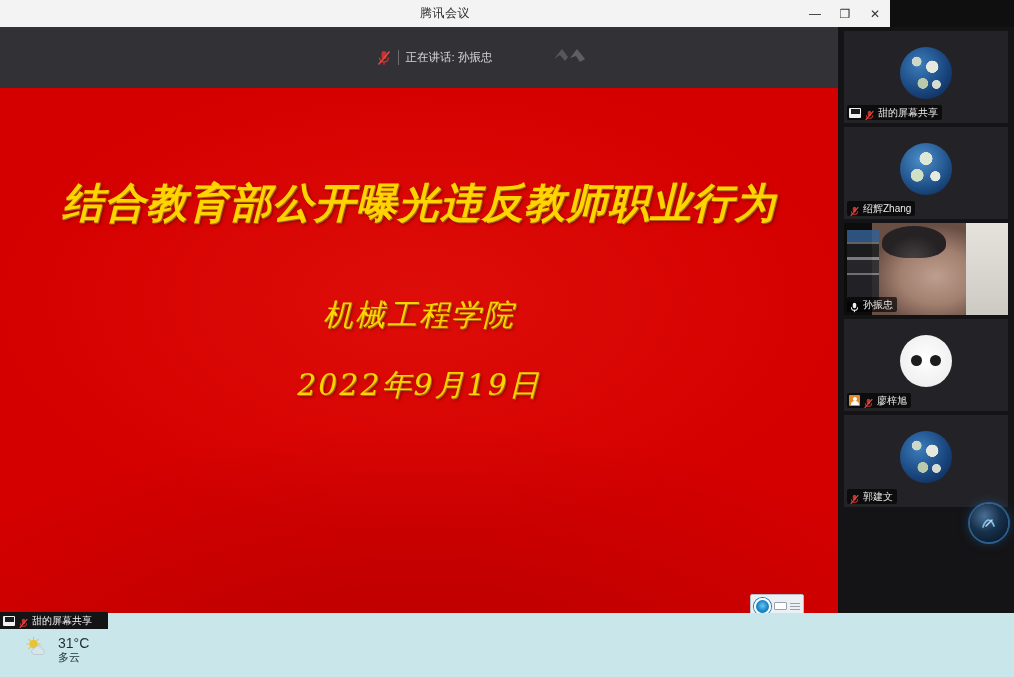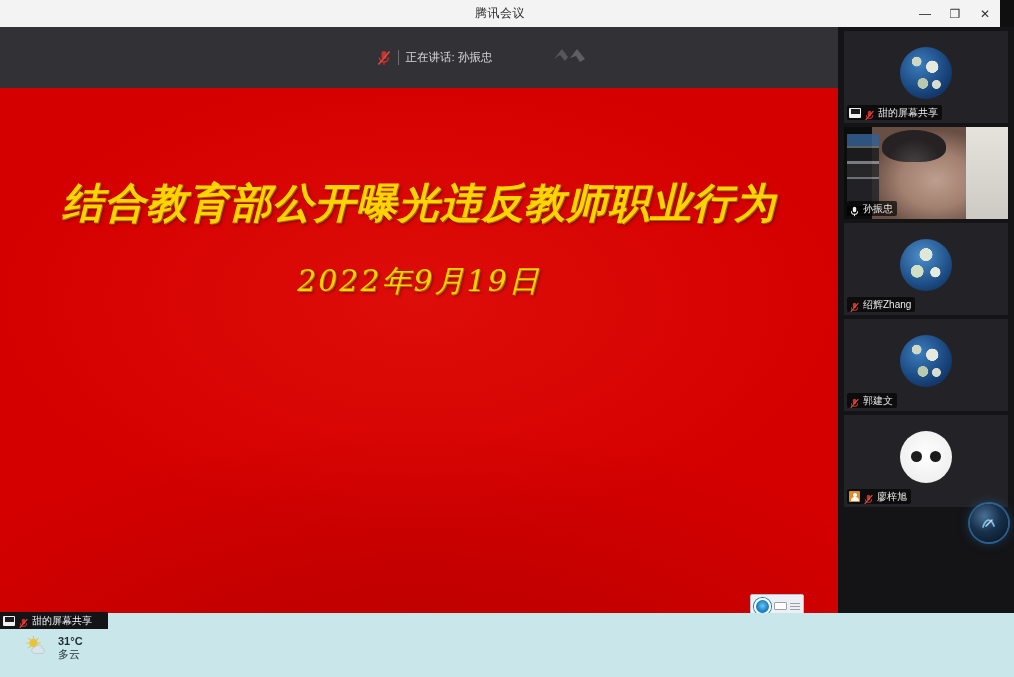--- a/index.html
+++ b/index.html
@@ -5,21 +5,21 @@
   * { margin:0; padding:0; box-sizing:border-box; }
   html,body { width:1014px; height:677px; overflow:hidden; }
   body {
     font-family:"Liberation Sans","DejaVu Sans",sans-serif;
     background:#0f0f0f;
     position:relative;
   }
 
   
   #titlebar{
-    position:absolute; left:0; top:0; width:1000px; height:27px;
+    position:absolute; left:0; top:0; width:890px; height:27px;
     background:#f3f3f3; display:flex; align-items:center;
   }
   #titlebar .tb-title{
     flex:1; text-align:center; font-size:12px; color:#2b2b2b;
     letter-spacing:.5px; padding-left:90px;
   }
   #titlebar .tb-btns{ display:flex; height:100%; }
   #titlebar .tb-btn{
     width:30px; height:27px; display:flex; align-items:center; justify-content:center;
     font-size:12px; color:#333; cursor:default;
@@ -230,21 +230,21 @@
   #sharebar{
     position:absolute; left:0; top:-1px; width:108px; height:17px;
     background:#141416; display:flex; align-items:center; gap:3px; padding:0 3px;
   }
   #sharebar .nm{ font-size:10px; color:#f0f0f0; white-space:nowrap; }
 
   #weather{
     position:absolute; left:24px; top:22px; display:flex; align-items:center; gap:8px;
   }
   #weather .wtxt{ line-height:1.15; }
-  #weather .wtemp{ font-size:11px; color:#1f2d33;font-weight:bold; }
+  #weather .wtemp{ font-size:14px; color:#1f2d33; }
   #weather .wdesc{ font-size:11px; color:#1f2d33; }
 </style>
 </head>
 <body>
 
 <div id="titlebar">
   <div class="tb-title">腾讯会议</div>
   <div class="tb-btns">
     <div class="tb-btn">—</div>
     <div class="tb-btn">❐</div>
@@ -273,20 +273,21 @@
             <path d="M3 14 L11 4 L17 12 L14 16 L9 10 Z" fill="#9a9aa0"></path>
             <path d="M19 13 L26 4 L34 14 L29 17 L25 11 Z" fill="#b0b0b6"></path>
           </svg>
         </span>
       </div>
     </div>
 
     <div id="slide">
       <div id="slide-inner">
         <div class="slide-title">结合教育部公开曝光违反教师职业行为</div>
+        <div class="slide-sub sub-org">机械工程学院</div>
         <div class="slide-sub sub-date">2022年9月19日</div>
       </div>
 
       <div id="share-ctl">
         <span class="sc-blue"></span>
         <span class="sc-box"></span>
         <span class="sc-lines">
             <i></i>
             <i></i>
             <i></i>
@@ -308,78 +309,78 @@
               <rect x="4.5" y="1" width="5" height="8" rx="2.5" fill="#c9302c"></rect>
               <path d="M2.5 7.5a4.5 4.5 0 0 0 9 0" stroke="#c9302c" stroke-width="1.5" fill="none"></path>
               <line x1="1.5" y1="14.5" x2="12.5" y2="1.5" stroke="#e04a44" stroke-width="1.7"></line>
             </svg>
         </span>
         <span class="nm">甜的屏幕共享</span>
       </div>
     </div>
 
 
-    <div class="tile video active">
-      <div class="vid">
-        <div class="wall"></div>
-        <div class="shelf"></div>
-        <div class="hair"></div>
-      </div>
-      <div class="namebox">
-        <span class="ic">
-          <svg width="11" height="11" viewBox="0 0 14 16">
-              <rect x="4.5" y="1" width="5" height="8" rx="2.5" fill="#f2f2f2"></rect>
-              <path d="M2.5 7.5a4.5 4.5 0 0 0 9 0" stroke="#f2f2f2" stroke-width="1.5" fill="none"></path>
-              <rect x="6.3" y="11.4" width="1.4" height="3.4" fill="#f2f2f2"></rect>
-            </svg>
-        </span>
-        <span class="nm">孙振忠</span>
-      </div>
-    </div>
-
     <div class="tile">
       <div class="avatar av-earth2"></div>
       <div class="namebox">
         <span class="ic">
           <svg width="11" height="11" viewBox="0 0 14 16">
               <rect x="4.5" y="1" width="5" height="8" rx="2.5" fill="#c9302c"></rect>
               <path d="M2.5 7.5a4.5 4.5 0 0 0 9 0" stroke="#c9302c" stroke-width="1.5" fill="none"></path>
               <line x1="1.5" y1="14.5" x2="12.5" y2="1.5" stroke="#e04a44" stroke-width="1.7"></line>
             </svg>
         </span>
         <span class="nm">绍辉Zhang</span>
       </div>
     </div>
 
-    <div class="tile">
-      <div class="avatar av-earth"></div>
+    <div class="tile video active">
+      <div class="vid">
+        <div class="wall"></div>
+        <div class="shelf"></div>
+        <div class="hair"></div>
+      </div>
       <div class="namebox">
         <span class="ic">
           <svg width="11" height="11" viewBox="0 0 14 16">
-              <rect x="4.5" y="1" width="5" height="8" rx="2.5" fill="#c9302c"></rect>
-              <path d="M2.5 7.5a4.5 4.5 0 0 0 9 0" stroke="#c9302c" stroke-width="1.5" fill="none"></path>
-              <line x1="1.5" y1="14.5" x2="12.5" y2="1.5" stroke="#e04a44" stroke-width="1.7"></line>
+              <rect x="4.5" y="1" width="5" height="8" rx="2.5" fill="#f2f2f2"></rect>
+              <path d="M2.5 7.5a4.5 4.5 0 0 0 9 0" stroke="#f2f2f2" stroke-width="1.5" fill="none"></path>
+              <rect x="6.3" y="11.4" width="1.4" height="3.4" fill="#f2f2f2"></rect>
             </svg>
         </span>
-        <span class="nm">郭建文</span>
+        <span class="nm">孙振忠</span>
       </div>
     </div>
 
     <div class="tile">
       <div class="avatar av-panda"></div>
       <div class="namebox">
         <span class="badge-host"></span>
         <span class="ic">
           <svg width="11" height="11" viewBox="0 0 14 16">
               <rect x="4.5" y="1" width="5" height="8" rx="2.5" fill="#c9302c"></rect>
               <path d="M2.5 7.5a4.5 4.5 0 0 0 9 0" stroke="#c9302c" stroke-width="1.5" fill="none"></path>
               <line x1="1.5" y1="14.5" x2="12.5" y2="1.5" stroke="#e04a44" stroke-width="1.7"></line>
             </svg>
         </span>
         <span class="nm">廖梓旭</span>
+      </div>
+    </div>
+
+    <div class="tile">
+      <div class="avatar av-earth"></div>
+      <div class="namebox">
+        <span class="ic">
+          <svg width="11" height="11" viewBox="0 0 14 16">
+              <rect x="4.5" y="1" width="5" height="8" rx="2.5" fill="#c9302c"></rect>
+              <path d="M2.5 7.5a4.5 4.5 0 0 0 9 0" stroke="#c9302c" stroke-width="1.5" fill="none"></path>
+              <line x1="1.5" y1="14.5" x2="12.5" y2="1.5" stroke="#e04a44" stroke-width="1.7"></line>
+            </svg>
+        </span>
+        <span class="nm">郭建文</span>
       </div>
     </div>
 
   </div>
 
   <div id="orb">
     <svg width="20" height="20" viewBox="0 0 20 20">
       <path d="M4 14 C7 5, 12 5, 15 13" stroke="#7fbde6" stroke-width="1.7" fill="none" stroke-linecap="round"></path>
       <path d="M7 13 L13 7" stroke="#bcdcf2" stroke-width="1.4" stroke-linecap="round"></path>
     </svg>

